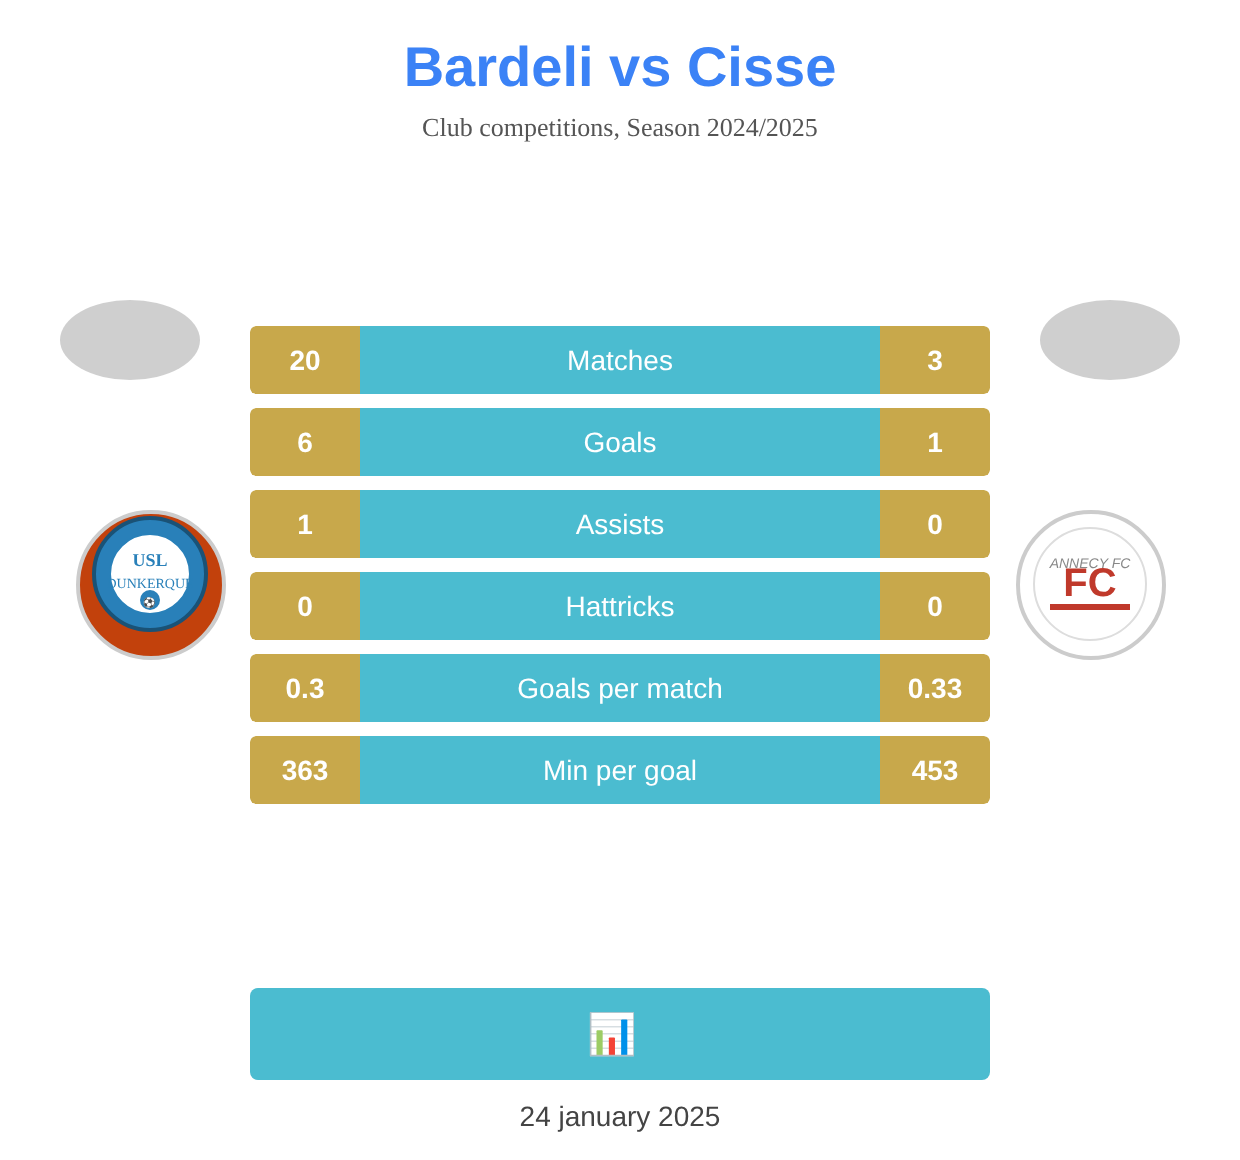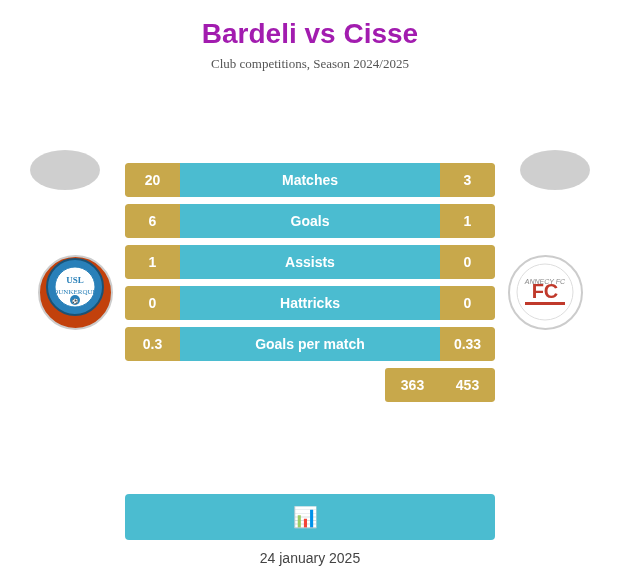--- a/index.html
+++ b/index.html
@@ -11,21 +11,21 @@
       font-family: Arial, sans-serif;
       display: flex;
       flex-direction: column;
       align-items: center;
       overflow: hidden;
     }
 
     .title {
       font-size: 28px;
       font-weight: bold;
-      color: #a21caf;
+      color: #3b82f6;
       margin-top: 18px;
       text-align: center;
     }
 
     .subtitle {
       font-size: 13px;
       color: #555;
       margin-top: 6px;
       text-align: center;
       font-family: Liberation Serif, serif;
@@ -127,21 +127,21 @@
 
     .stat-middle {
       background: #4bbcd0;
       flex: 1;
       height: 100%;
       display: flex;
       align-items: center;
       justify-content: center;
       color: #fff;
       font-size: 14px;
-      font-weight: bold;
+      font-weight: normal;
     }
 
     .stat-right {
       background: #c8a84b;
       color: white;
       font-weight: bold;
       font-size: 14px;
       width: 55px;
       height: 100%;
       display: flex;
@@ -228,20 +228,21 @@
         <div class="stat-middle">Hattricks</div>
         <div class="stat-right">0</div>
       </div>
       <div class="stat-row">
         <div class="stat-left">0.3</div>
         <div class="stat-middle">Goals per match</div>
         <div class="stat-right">0.33</div>
       </div>
       <div class="stat-row">
         <div class="stat-left">363</div>
+        <div class="stat-middle">Min per goal</div>
         <div class="stat-right">453</div>
       </div>
     </div>
 
   <div class="logo-container">
     <div class="side-ellipse right-ellipse"></div>
     <div class="logo-annecy">
       <svg viewBox="0 0 60 60" width="60" height="60" xmlns="http://www.w3.org/2000/svg">
         <circle cx="30" cy="30" r="28" fill="white" stroke="#ddd" stroke-width="1"></circle>
         <text x="30" y="22" text-anchor="middle" font-size="7" fill="#888" font-style="italic">ANNECY FC</text>

